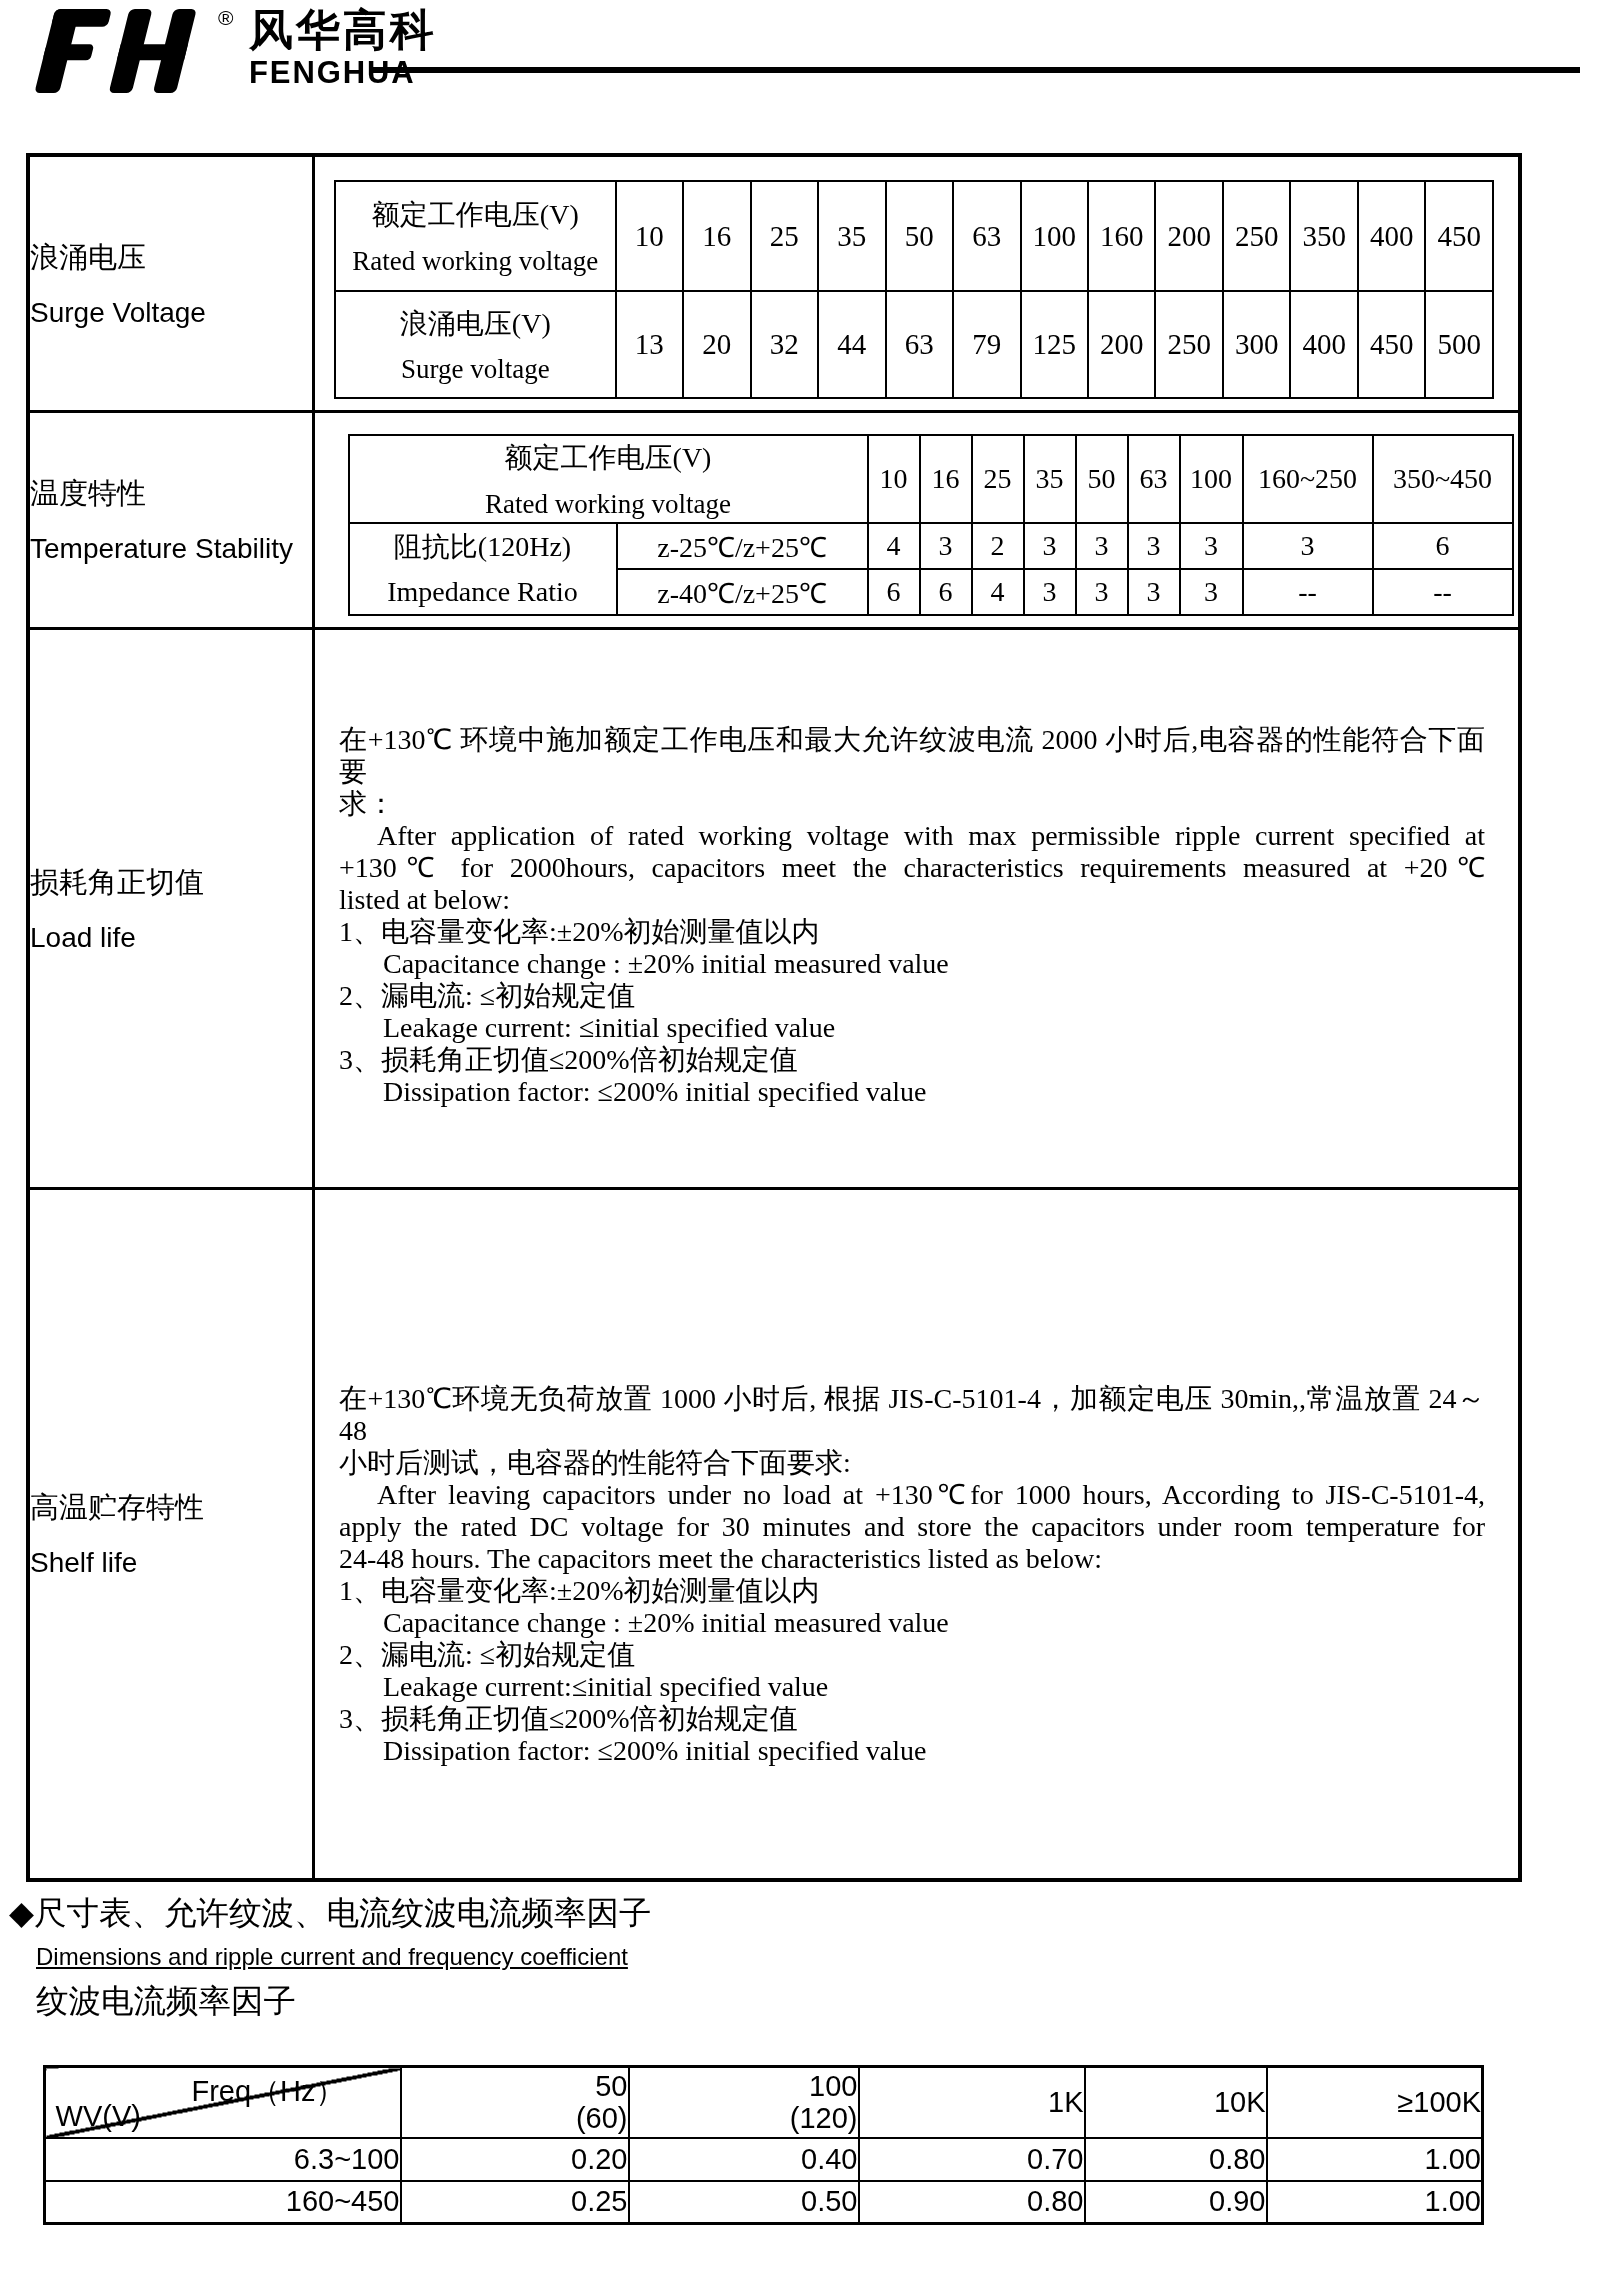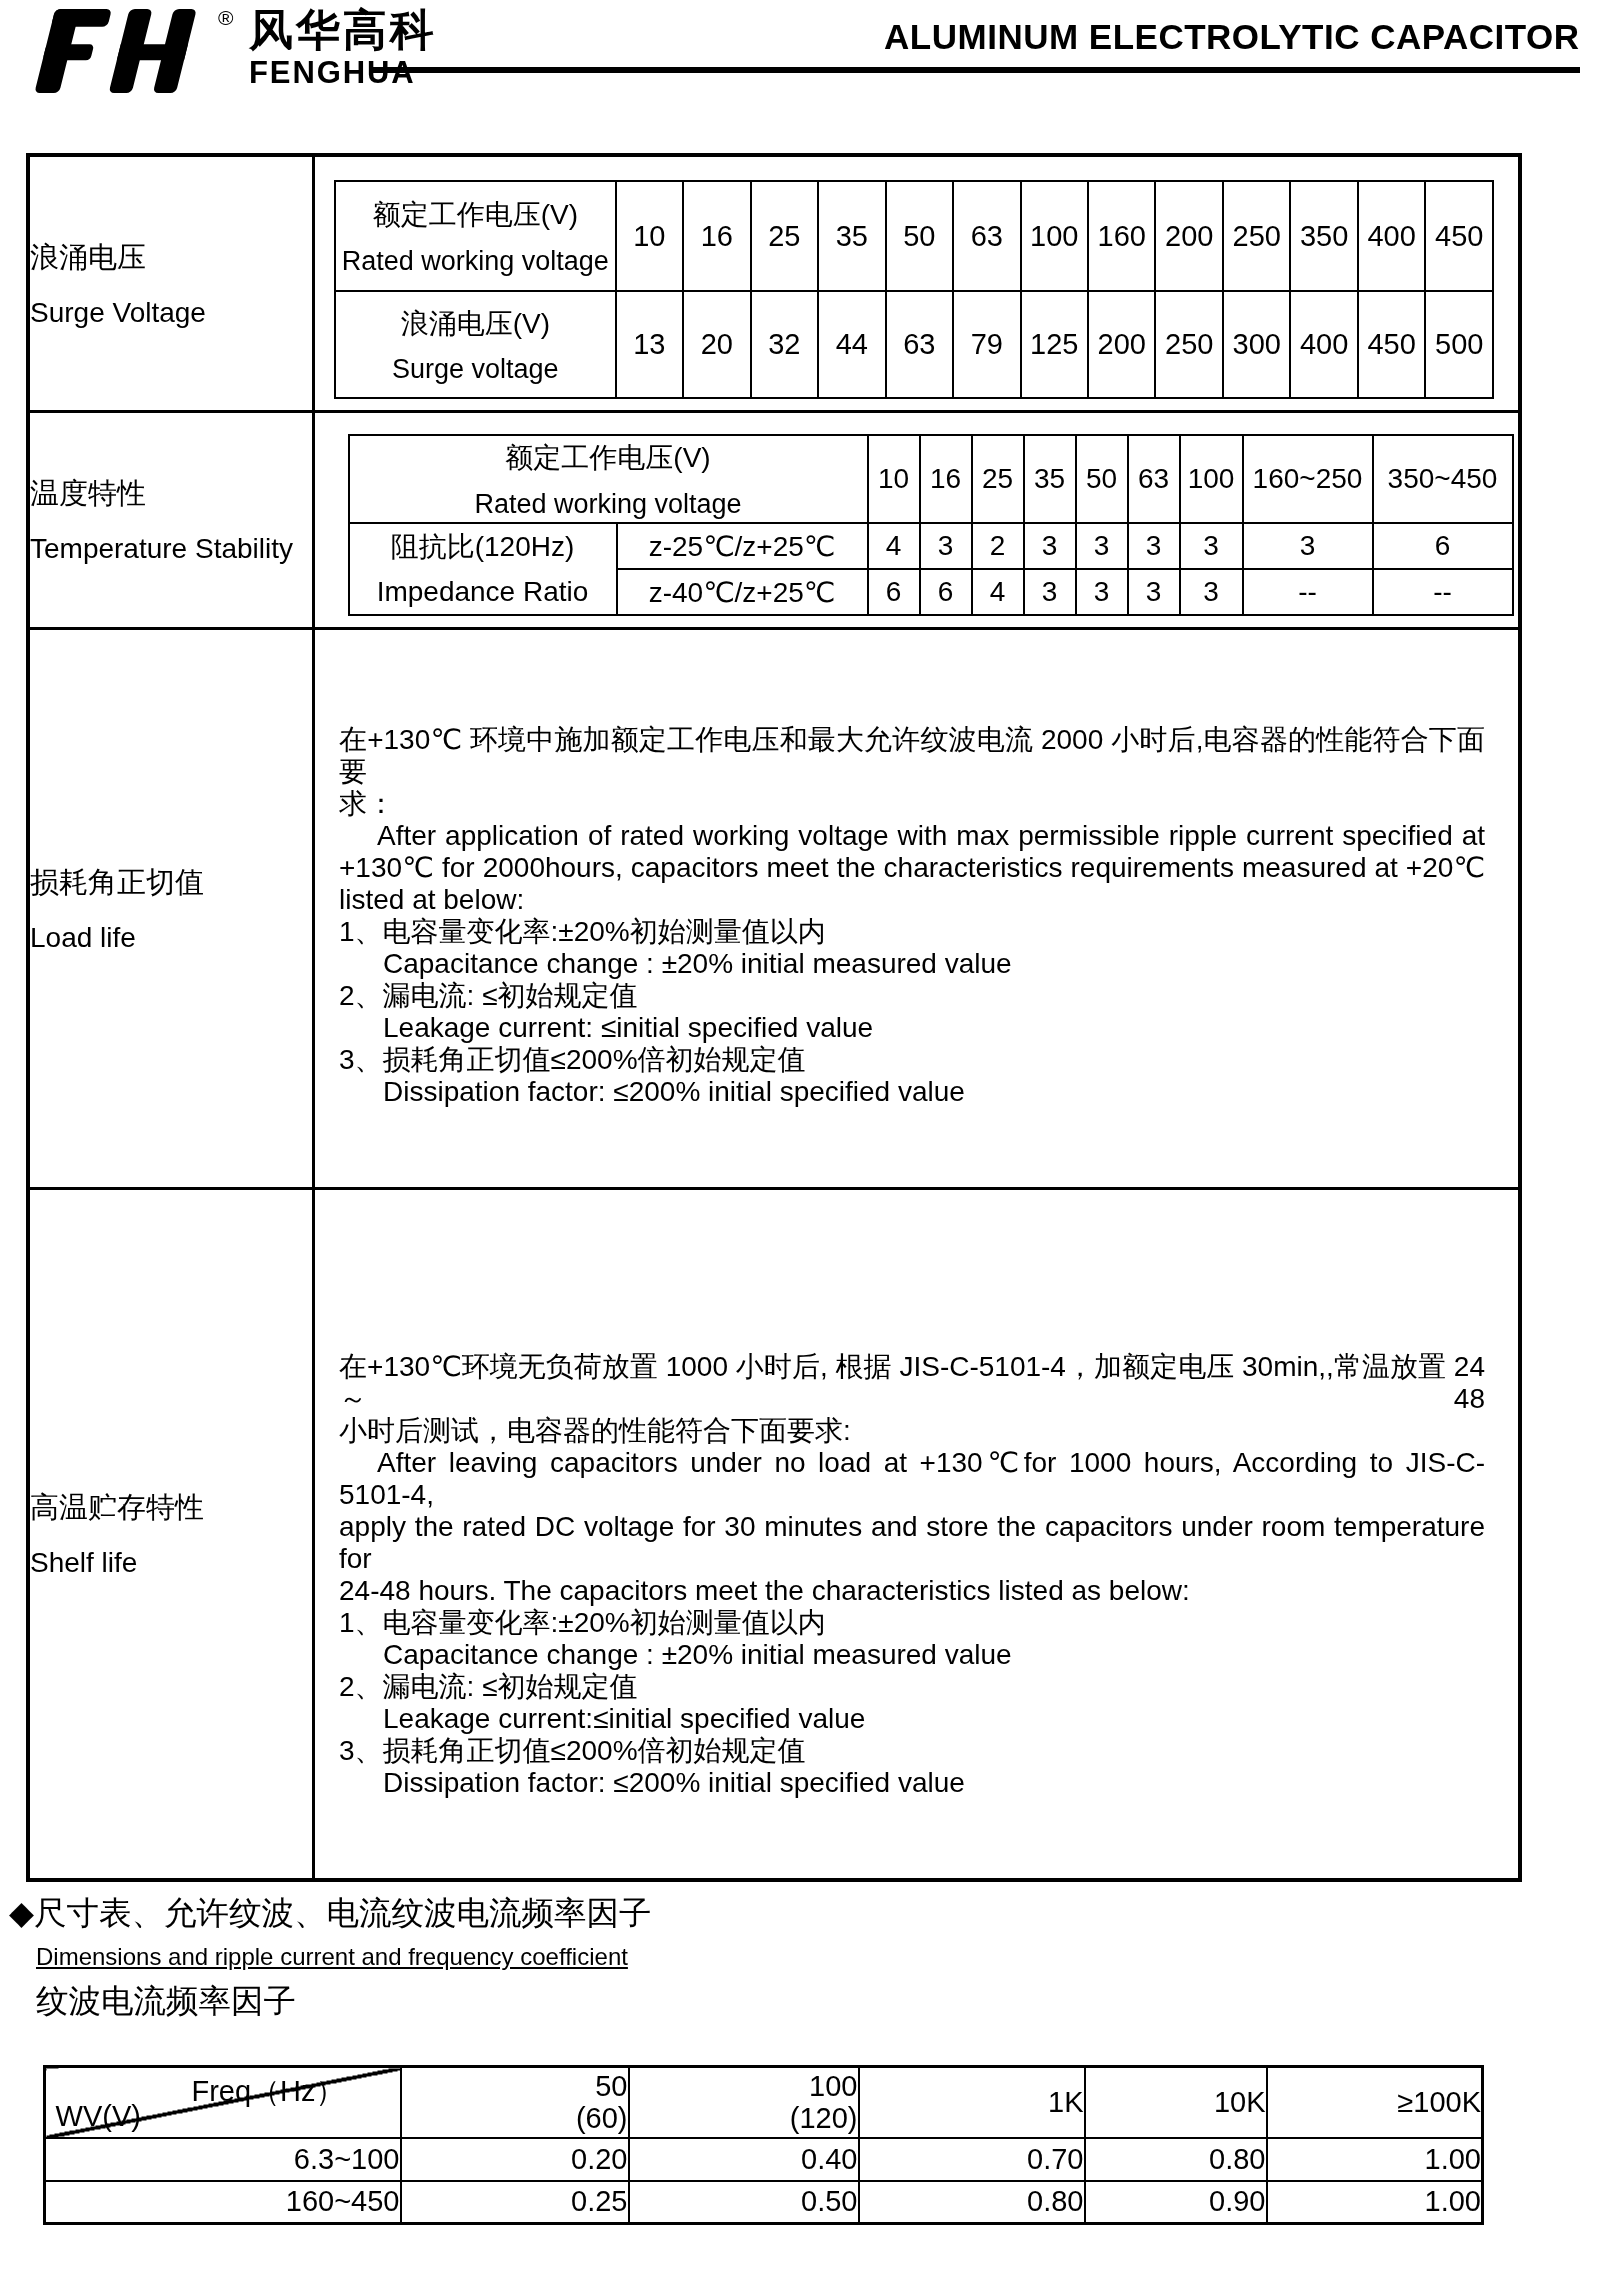--- a/index.html
+++ b/index.html
@@ -21,21 +21,21 @@
   .outer{position:absolute;left:26px;top:153px;width:1496px;table-layout:fixed;}
   .outer>tbody>tr>td{border:3.8px solid #000;padding:0;vertical-align:middle;}
   .outer{border:4.8px solid #000;}
   .olabel{width:282px;text-align:left;}
   .lab-cn{font-size:29px;margin-bottom:19px;}
   .lab-en{font-size:28px;}
   .r-surge{height:256px;}
   .r-temp{height:217px;}
   .r-load{height:560px;}
   .r-shelf{height:692px;}
-  .ocontent{vertical-align:top;}
+  .ocontent{vertical-align:top;font-family:Liberation Serif, serif;}
   
   .inner{border:2.9px solid #000;}
   .inner td{border:2.9px solid #000;text-align:center;vertical-align:middle;font-size:29px;padding:0 3.8px;}
   .surge-table{margin:13.4px 0 0 19px;width:1160px;table-layout:fixed;}
   .surge-table .slabel{width:271px;}
   .surge-table .hr1{height:110px;}
   .surge-table .hr2{height:107px;}
   .cell-cn{font-size:28px;margin-bottom:11.5px;}
   .cell-en{font-size:27px;}
   .temp-table{margin:11.5px 0 0 32.5px;width:1161px;table-layout:fixed;}
@@ -83,21 +83,20 @@
         <rect x="84" y="0" width="26" height="95" rx="6"></rect>
         <rect x="134" y="0" width="26" height="95" rx="6"></rect>
         <rect x="84" y="40" width="76" height="18"></rect>
       </g>
     </svg>
     <span class="reg">®</span>
     <div class="logo-text">
       <div class="logo-cn">风华高科</div>
       <div class="logo-en">FENGHUA</div>
     </div>
-    <div class="doc-title">ALUMINUM ELECTROLYTIC CAPACITOR</div>
     <div class="header-rule"></div>
   </div>
 
   <table class="outer">
     <tbody>
 
     <tr class="r-surge">
       <td class="olabel">
         <div class="lab-cn">浪涌电压</div>
         <div class="lab-en">Surge Voltage</div>

